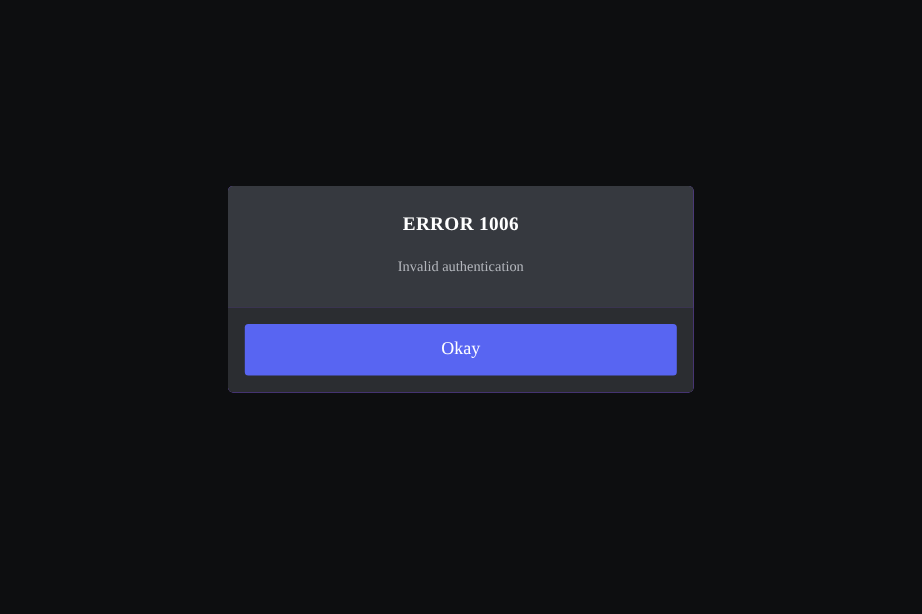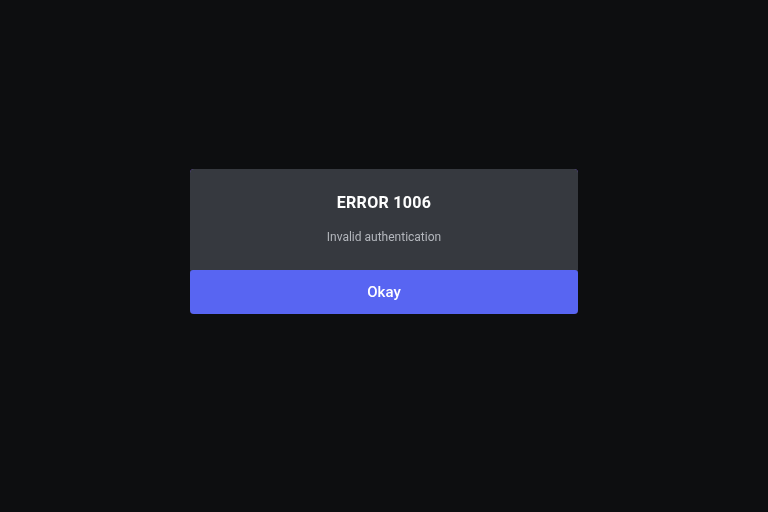--- a/index.html
+++ b/index.html
@@ -16,40 +16,42 @@
       align-items: center;
       justify-content: center;
       overflow: hidden;
     }
     .modal {
       width: 388px;
       background-color: #8b5cf6;
       border-radius: 4px;
       overflow: hidden;
       margin-top: -30px;
+      font-family: Liberation Serif, serif;
     }
     .modal-content {
       background-color: #36393f;
       padding: 24px 16px 26px 16px;
       text-align: center;
     }
     .modal-title {
       color: #ffffff;
       font-size: 16px;
       font-weight: 700;
       letter-spacing: 0.3px;
       margin-bottom: 18px;
     }
     .modal-message {
       color: #b3b6bc;
       font-size: 12px;
       font-weight: 400;
     }
     .modal-footer {
       background-color: #2b2d31;
+      padding: 14px;
     }
     .okay-button {
       width: 100%;
       background-color: #5865f2;
       color: #ffffff;
       border: none;
       border-radius: 3px;
       padding: 13px 16px;
       font-size: 15px;
       font-weight: 500;

